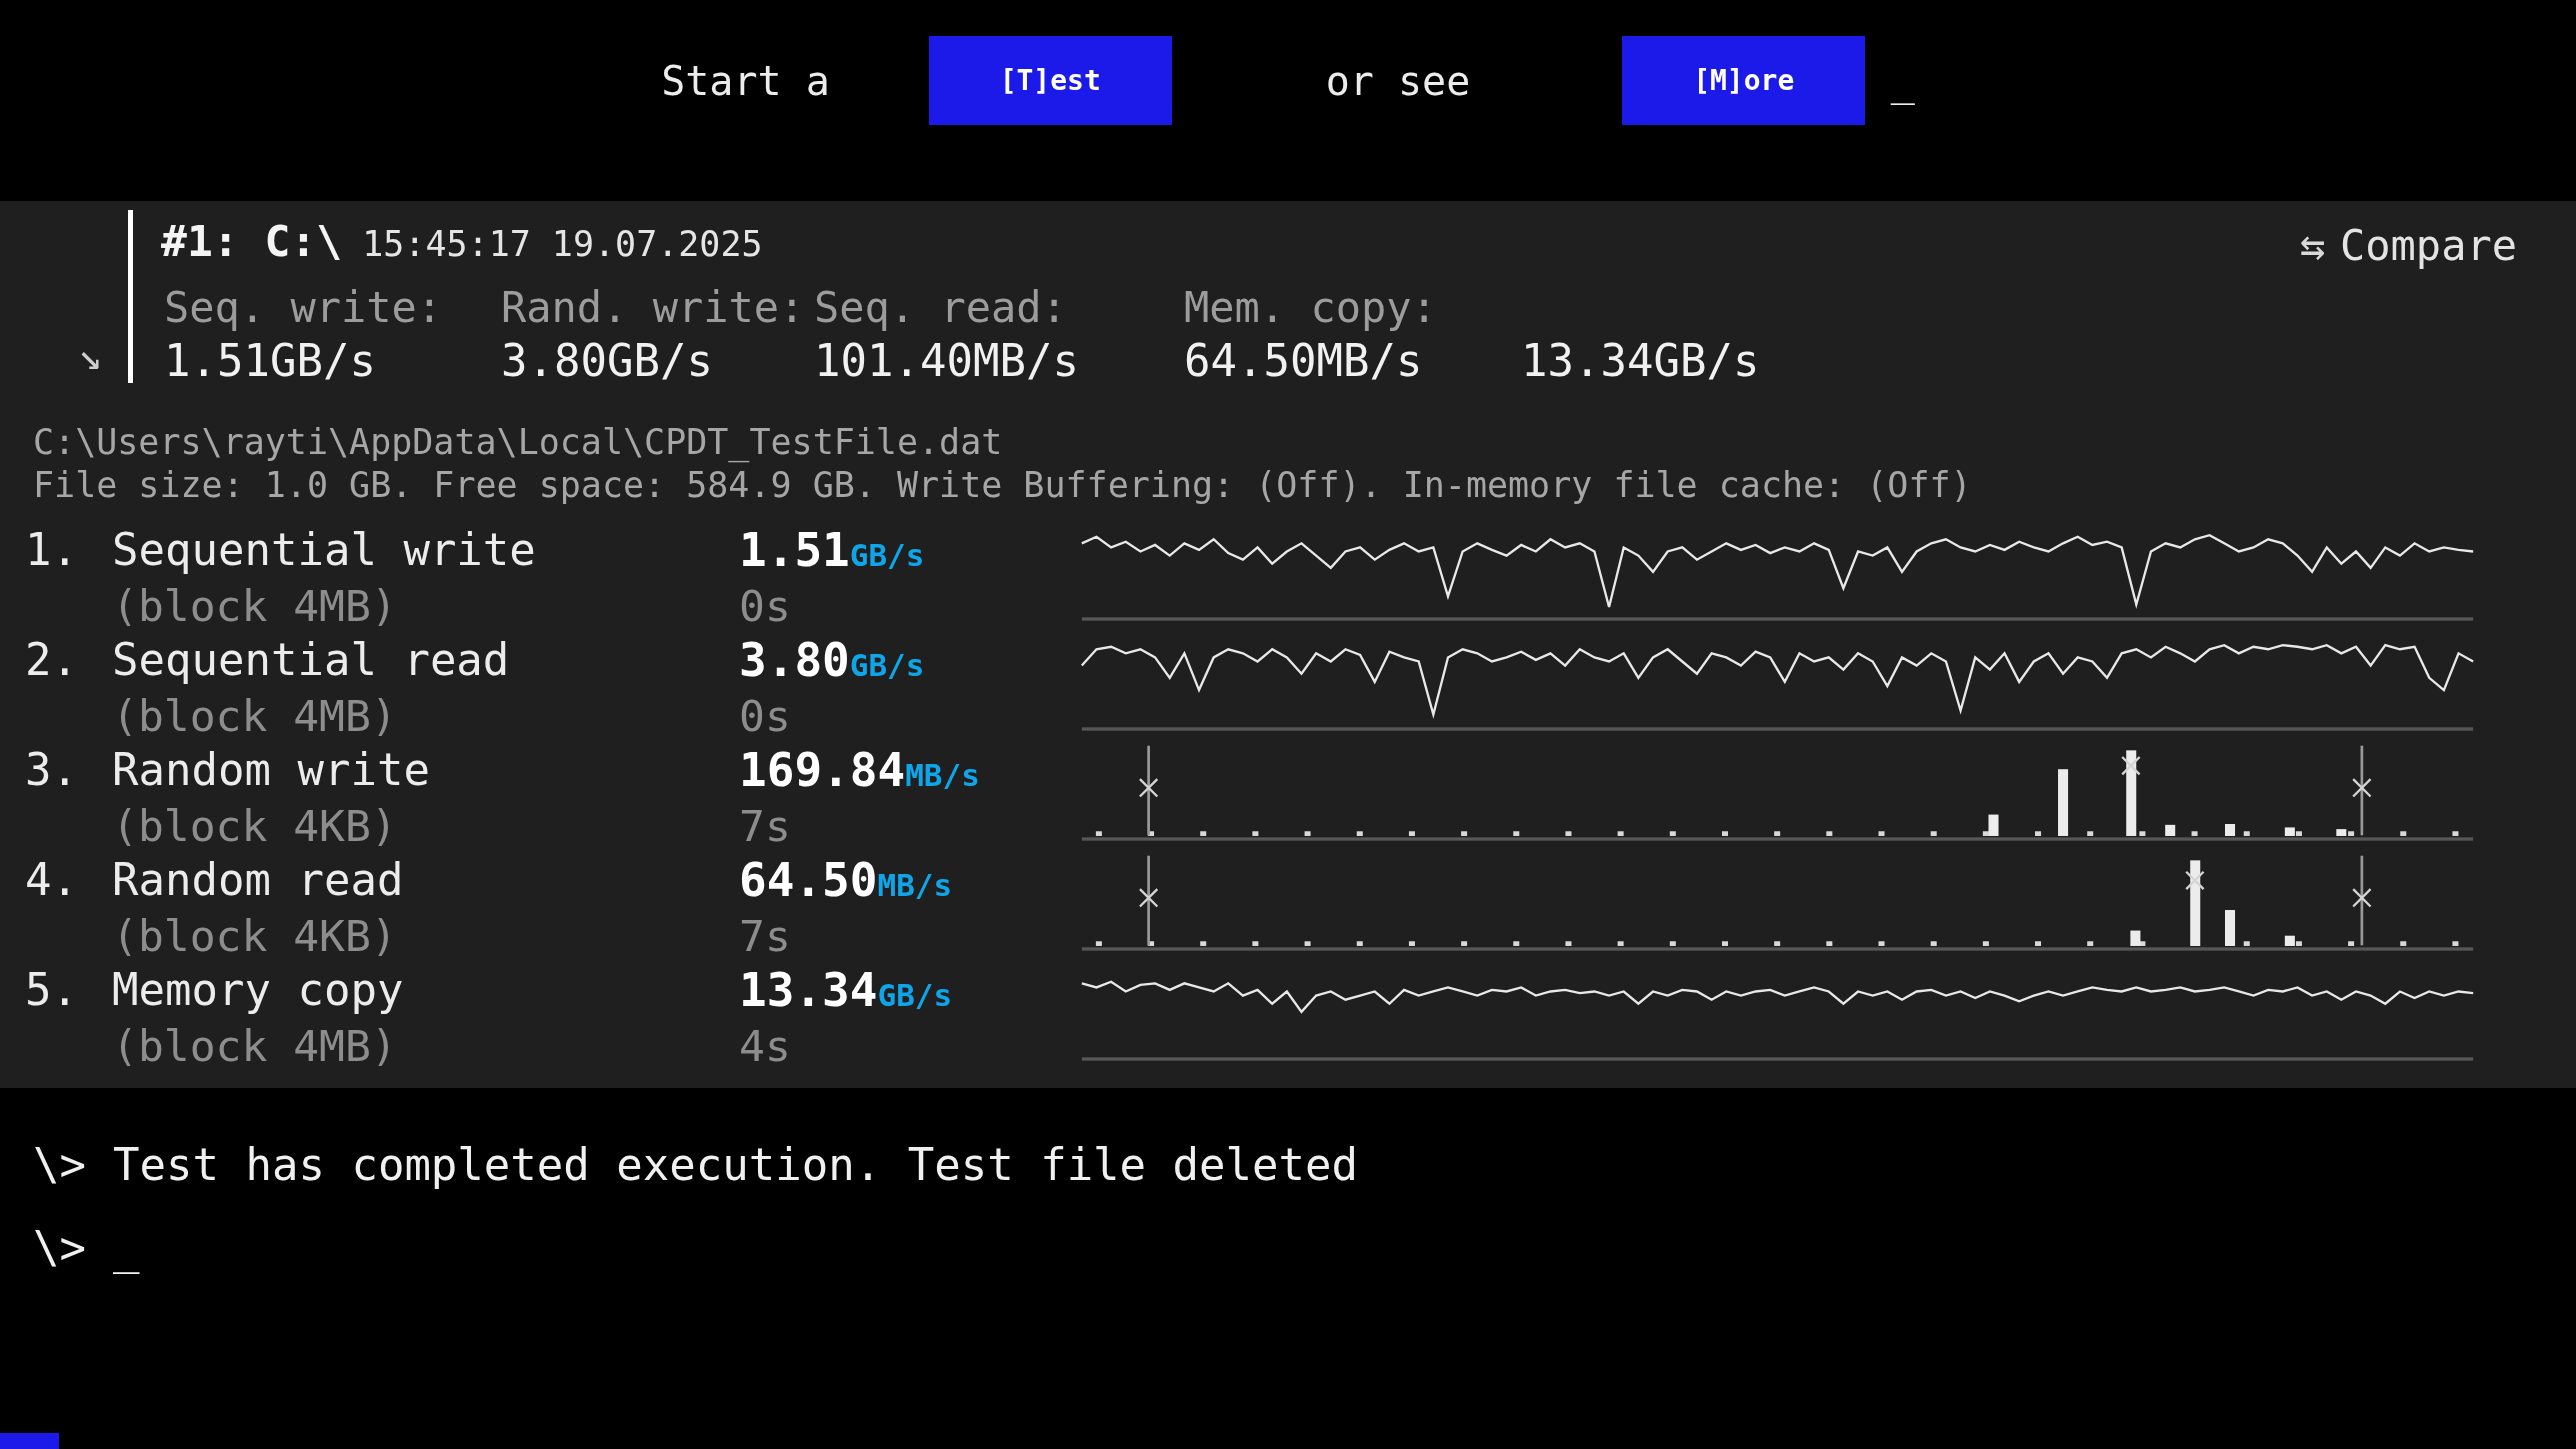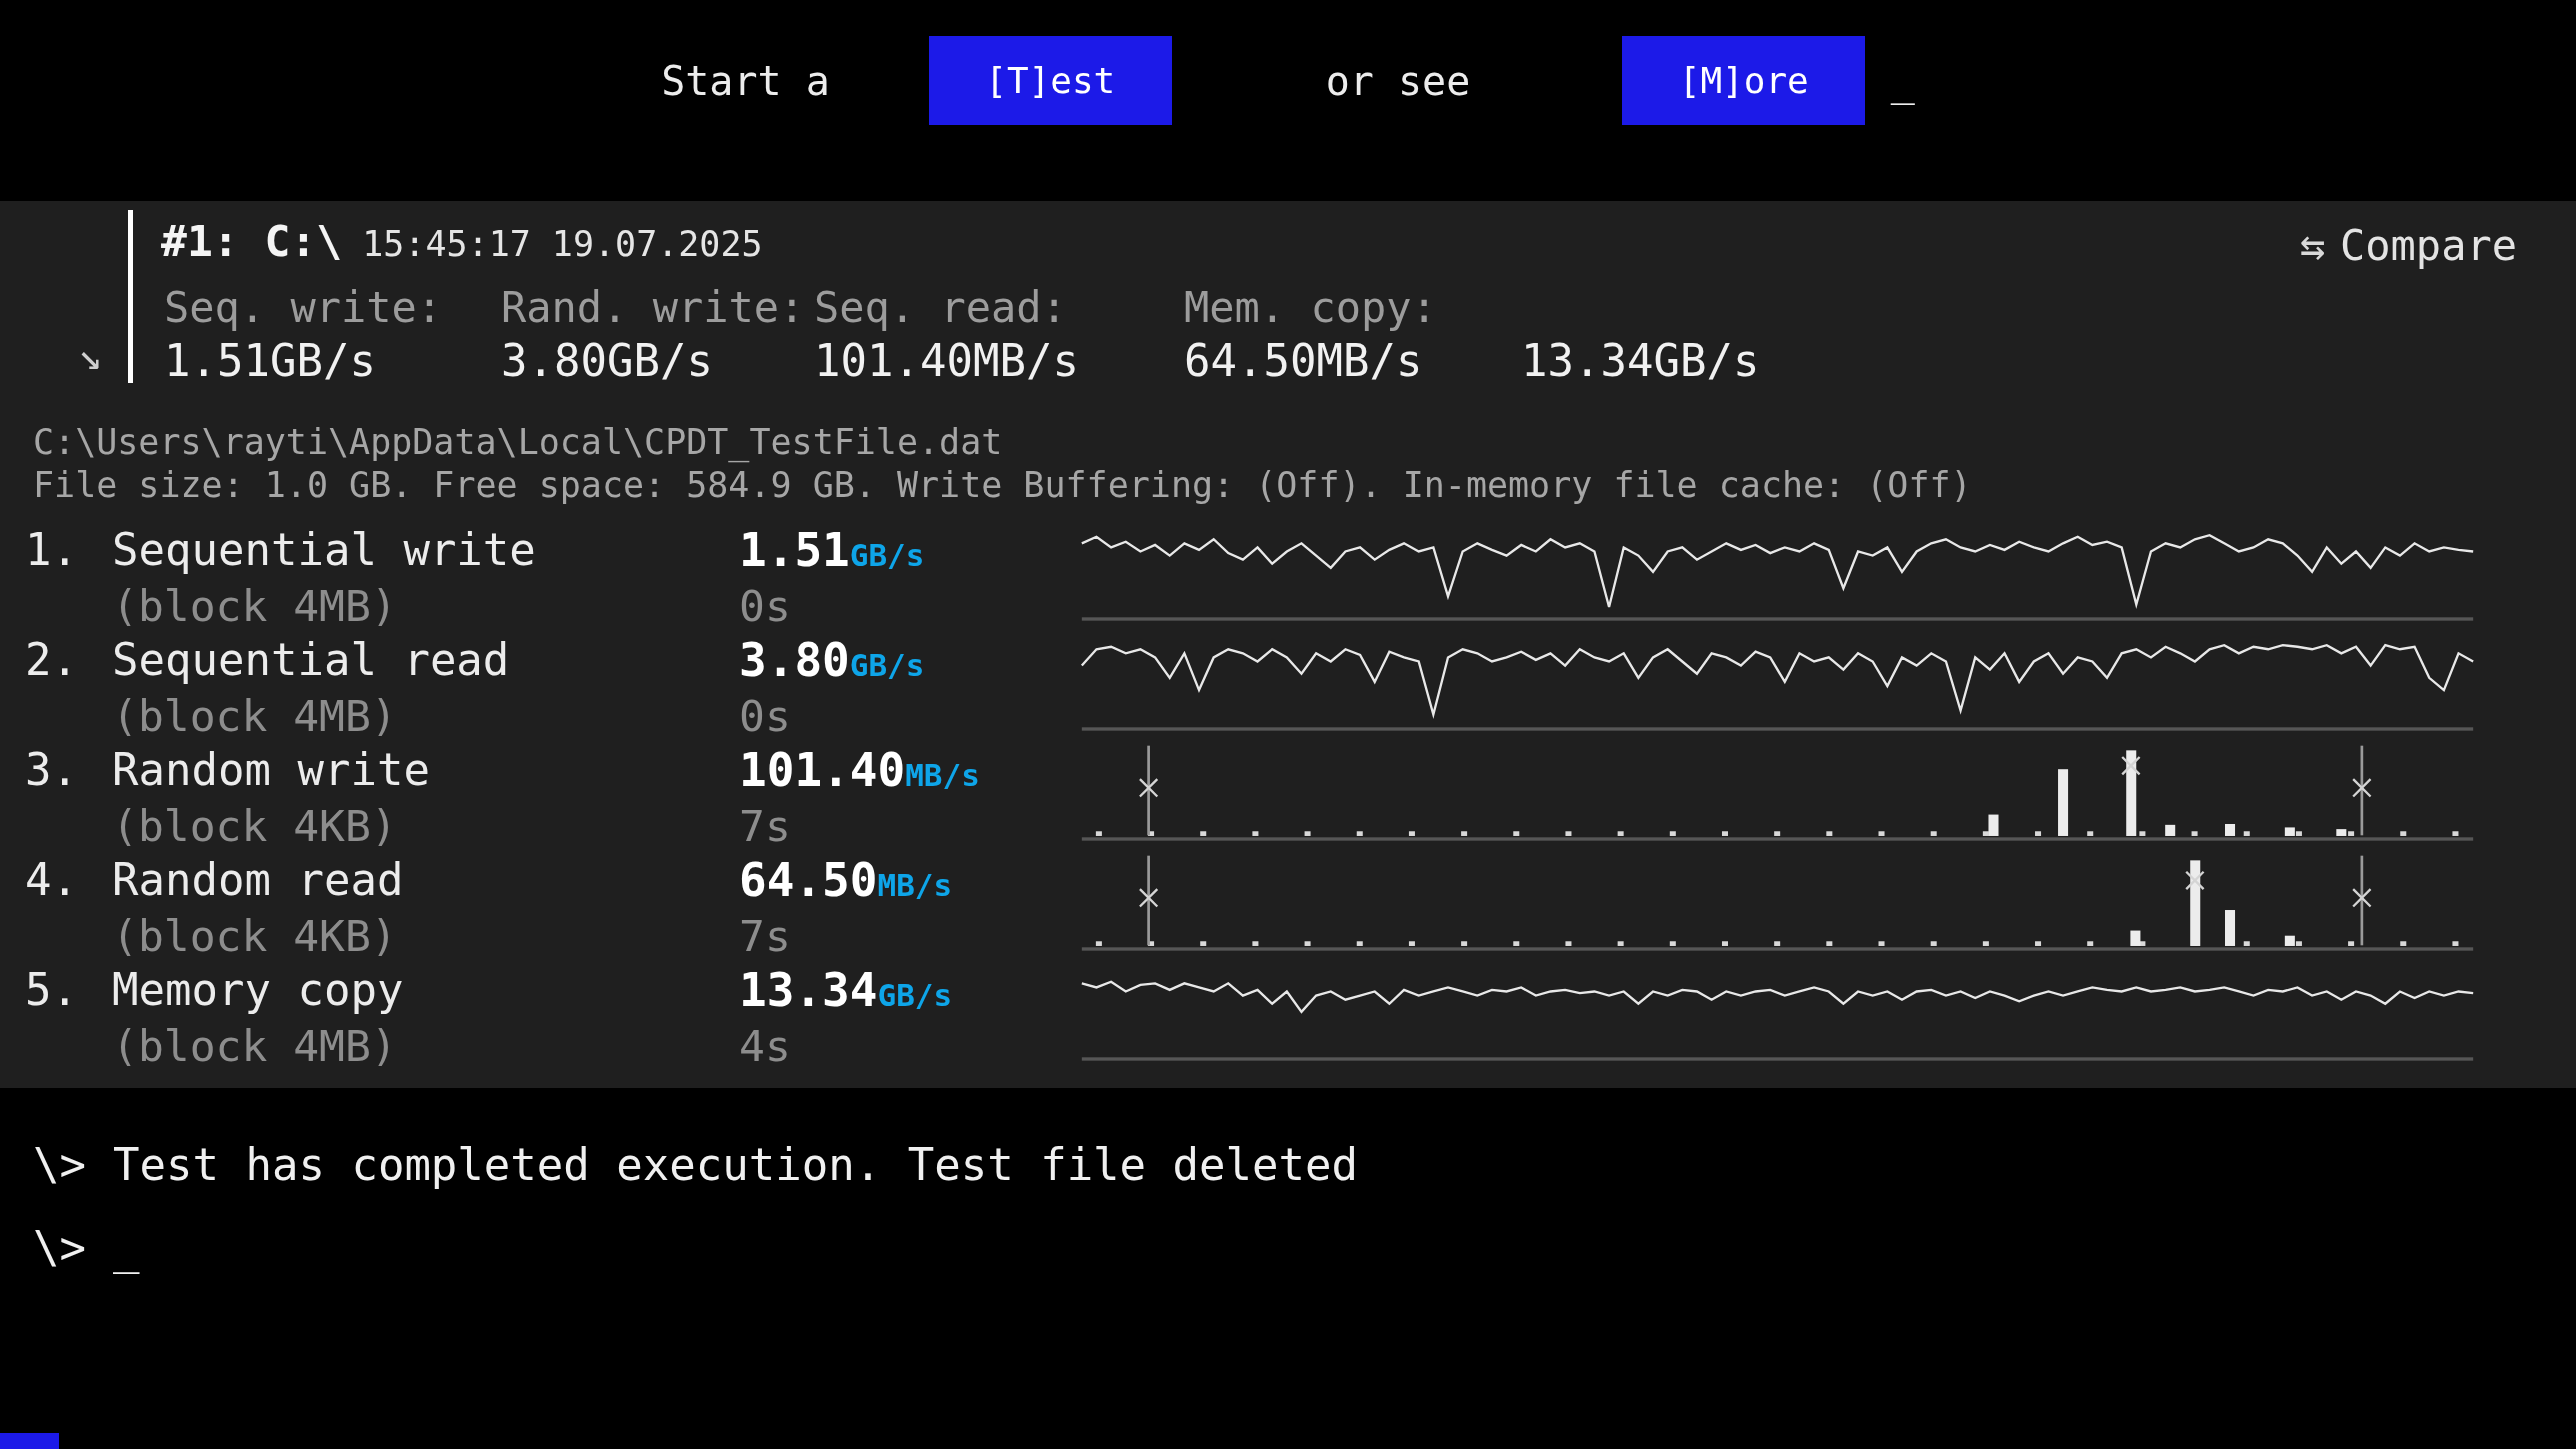--- a/index.html
+++ b/index.html
@@ -4,22 +4,22 @@
 <style>
   html,body{margin:0;padding:0;background:#000;}
   body{width:2576px;height:1450px;position:relative;overflow:hidden;
        font-family:"DejaVu Sans Mono","Liberation Mono",monospace;color:#f2f2f2;}
 
   
   .topbar{position:absolute;left:0;top:0;width:2576px;height:146px;background:#000;}
   .topbar-row{position:absolute;left:0;top:36px;width:100%;display:flex;justify-content:center;align-items:center;}
   .tb-text{font-size:40px;color:#ececec;}
   .tb-btn{display:flex;align-items:center;justify-content:center;width:243px;height:89px;
-          font-size:36px;color:#ffffff;border:none;cursor:pointer;
-          font-family:"DejaVu Sans Mono","Liberation Mono",monospace;}
+          font-size:28px;color:#ffffff;border:none;cursor:pointer;
+          font-family:"DejaVu Sans Mono","Liberation Mono",monospace;font-weight:bold;}
   .tb-cursor{font-size:40px;color:#ededed;}
 
   
   .panel{position:absolute;left:0;top:201px;width:2576px;height:887px;background:#1f1f1f;}
   .vbar{position:absolute;left:128px;top:9.4px;width:4.7px;height:173px;background:#ffffff;}
   .head-row1{position:absolute;left:161px;top:14.8px;font-size:43px;font-weight:bold;color:#f4f4f4;white-space:nowrap;}
   .head-ts{font-size:35px;font-weight:normal;color:#e5e5e5;margin-left:20px;}
   .compare{position:absolute;right:59px;top:20px;font-size:42px;color:#e3e3e3;white-space:nowrap;cursor:pointer;}
   .compare .cmp-icon{margin-right:14.8px;color:#d9d9d9;}
   .hgrid{position:absolute;left:164px;display:grid;grid-template-columns:337px 313px 370px 337px auto;white-space:nowrap;}
@@ -125,21 +125,21 @@
           <polyline points="0.0,48.7 21.9,24.3 43.8,20.6 65.7,30.4 87.6,24.3 109.5,36.5 131.4,67.0 153.3,30.4 175.2,85.3 197.1,36.5 218.9,24.3 240.8,30.4 262.7,42.6 284.6,24.3 306.5,36.5 328.4,60.9 350.3,30.4 372.2,42.6 394.1,24.3 416.0,32.8 437.9,73.1 459.8,28.0 481.7,36.5 503.6,42.6 525.5,121.9 547.4,36.5 569.3,24.3 591.2,30.4 613.1,42.6 634.9,36.5 656.8,28.0 678.7,40.2 700.6,30.4 722.5,48.7 744.4,24.3 766.3,36.5 788.2,42.6 810.1,30.4 832.0,67.0 853.9,36.5 875.8,24.3 897.7,42.6 919.6,60.9 941.5,30.4 963.4,36.5 985.3,48.7 1007.2,28.0 1029.1,36.5 1050.9,73.1 1072.8,30.4 1094.7,42.6 1116.6,36.5 1138.5,54.8 1160.4,30.4 1182.3,42.6 1204.2,79.2 1226.1,36.5 1248.0,48.7 1269.9,30.4 1291.8,42.6 1313.7,115.8 1335.6,36.5 1357.5,54.8 1379.4,30.4 1401.3,73.1 1423.2,42.6 1445.1,30.4 1466.9,60.9 1488.8,36.5 1510.7,42.6 1532.6,67.0 1554.5,30.4 1576.4,24.3 1598.3,36.5 1620.2,20.6 1642.1,30.4 1664.0,42.6 1685.9,24.3 1707.8,18.2 1729.7,30.4 1751.6,20.6 1773.5,24.3 1795.4,18.2 1817.3,20.6 1839.2,24.3 1861.1,18.2 1882.9,30.4 1904.8,20.6 1926.7,48.7 1948.6,18.2 1970.5,24.3 1992.4,20.6 2014.3,67.0 2036.2,85.3 2058.1,30.4 2080.0,42.6" fill="none" stroke="#e8e8e8" stroke-width="3.5"></polyline>
         </svg>
     </div>
 
     <div class="test-row">
       <div class="t-title">
         <span class="t-num">3.</span><span>Random write</span>
       </div>
       <div class="t-block">(block 4KB)</div>
       <div class="t-speed">
-        <span>101.40</span><span class="t-unit">MB/s</span>
+        <span>169.84</span><span class="t-unit">MB/s</span>
       </div>
       <div class="t-dur">7s</div>
       <svg class="t-graph" viewBox="0 0 2080 148">
           <rect x="0" y="141" width="2080" height="5" fill="#565656"></rect>
           <rect x="21.0" y="131.96" width="9" height="7.04" fill="#d9d9d9"></rect>
           <rect x="99.0" y="131.96" width="9" height="7.04" fill="#d9d9d9"></rect>
           <rect x="177.0" y="131.96" width="9" height="7.04" fill="#d9d9d9"></rect>
           <rect x="255.0" y="131.96" width="9" height="7.04" fill="#d9d9d9"></rect>
           <rect x="333.0" y="131.96" width="9" height="7.04" fill="#d9d9d9"></rect>
           <rect x="411.0" y="131.96" width="9" height="7.04" fill="#d9d9d9"></rect>

